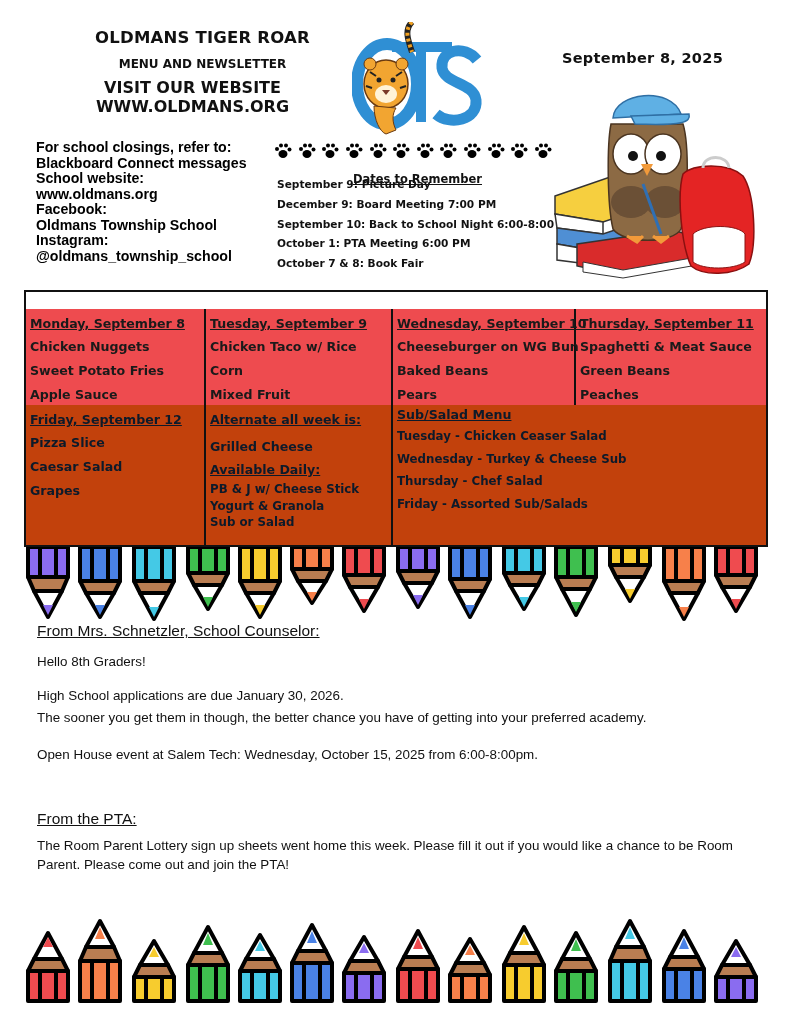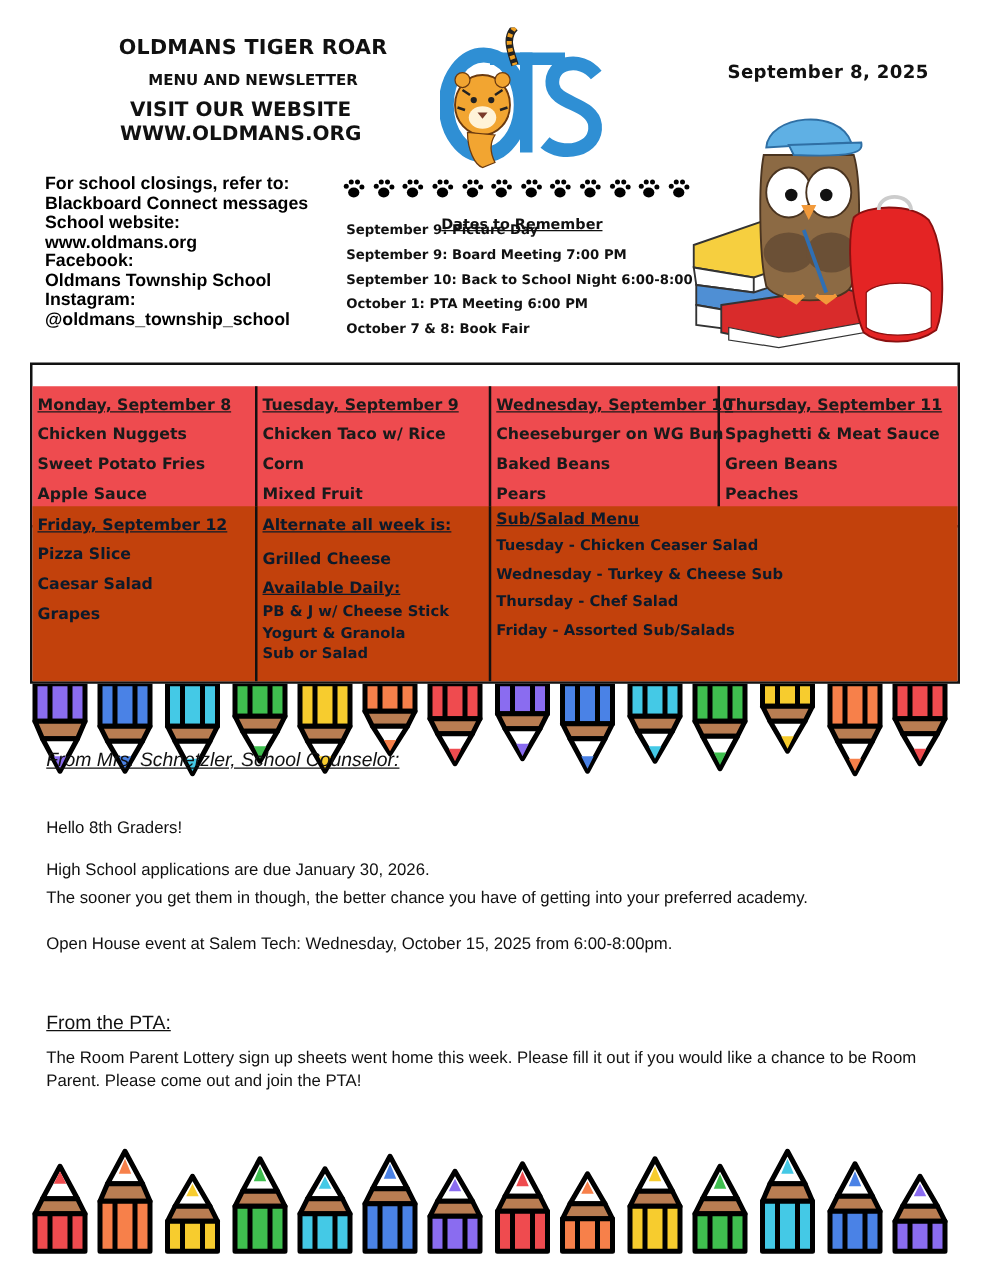--- a/index.html
+++ b/index.html
@@ -5,21 +5,21 @@
   * { box-sizing: border-box; margin: 0; padding: 0; }
   html, body { width: 791px; height: 1024px; background: #ffffff; overflow: hidden; }
   body { position: relative; font-family: "DejaVu Sans", sans-serif; color: #111; }
 
   .abs { position: absolute; }
 
   
   .title { left: 60px; top: 28px; width: 285px; text-align: center; font-family: "DejaVu Sans", sans-serif; font-weight: bold; font-size: 16.5px; letter-spacing: 0.2px; }
   .subtitle { left: 60px; top: 57px; width: 285px; text-align: center; font-weight: bold; font-size: 12px; }
   .visit { left: 40px; top: 78px; width: 305px; text-align: center; font-weight: bold; font-size: 16px; }
-  .date { left: 575px; top: 50px; width: 175px; text-align: center; font-weight: bold; font-size: 14.5px; letter-spacing: 0.3px; }
+  .date { left: 555px; top: 50px; width: 175px; text-align: center; font-weight: bold; font-size: 14.5px; letter-spacing: 0.3px; }
 
   
   .logo { left: 352px; top: 22px; width: 135px; height: 118px; }
 
   
   .contact { left: 36px; top: 140px; font-family: "Liberation Sans", sans-serif; font-weight: bold; font-size: 14.2px; line-height: 15.5px; color: #000; }
   .contact div { white-space: nowrap; }
 
   
   .paws { left: 273px; top: 138px; width: 280px; height: 26px; display: flex; justify-content: space-between; align-items: center; }
@@ -56,21 +56,21 @@
   .sub-head { text-decoration: underline; line-height: 20px; margin-top: -4px; }
   .sub-item { font-size: 11.8px; line-height: 22.5px; white-space: nowrap; }
 
   
   .pencils-top { left: 24px; top: 547px; width: 744px; height: 75px; }
   .pencils-bottom { left: 24px; top: 915px; width: 744px; height: 90px; }
 
   
   .sec-head { font-family: "Liberation Sans", sans-serif; font-size: 15.5px; text-decoration: underline; color: #111; white-space: nowrap; }
   .body-text { font-family: "Liberation Sans", sans-serif; font-size: 13.4px; color: #111; white-space: nowrap; }
-  .c-head { left: 37px; top: 600px; font-style: italic; }
+  .c-head { left: 37px; top: 622px; }
   .c-hello { left: 37px; top: 654px; }
   .c-apps { left: 37px; top: 688px; }
   .c-sooner { left: 37px; top: 710px; }
   .c-open { left: 37px; top: 747px; }
   .p-head { left: 37px; top: 810px; }
   .p-body { left: 37px; top: 836px; line-height: 19px; white-space: normal; width: 720px; }
 </style>
 </head>
 <body>
 
@@ -191,21 +191,21 @@
       <circle cx="4" cy="8" r="2" fill="#000"></circle>
       <circle cx="8" cy="4.5" r="2" fill="#000"></circle>
       <circle cx="13" cy="4.5" r="2" fill="#000"></circle>
       <circle cx="16.5" cy="8.5" r="2" fill="#000"></circle>
     </svg>
 </div>
 
 <div class="abs dates-title">Dates to Remember</div>
 <div class="abs dates-list">
   <div>September 9: Picture Day</div>
-  <div>September 9: Board Meeting 7:00 PM</div>
+  <div>December 9: Board Meeting 7:00 PM</div>
   <div>September 10: Back to School Night 6:00-8:00 PM</div>
   <div>October 1: PTA Meeting 6:00 PM</div>
   <div>October 7 &amp; 8: Book Fair</div>
 </div>
 
 <svg class="abs owl" viewBox="0 0 205 196">
 
   <path d="M2 112 L60 92 L110 98 L110 118 L50 138 L2 130 Z" fill="#f6cf3f" stroke="#333" stroke-width="1.5"></path>
   <path d="M2 130 L50 138 L50 150 L4 144 Z" fill="#fff" stroke="#333" stroke-width="1.5"></path>
   <path d="M4 144 L50 150 L110 130 L110 146 L50 168 L4 160 Z" fill="#4f8fd4" stroke="#333" stroke-width="1.5"></path>

